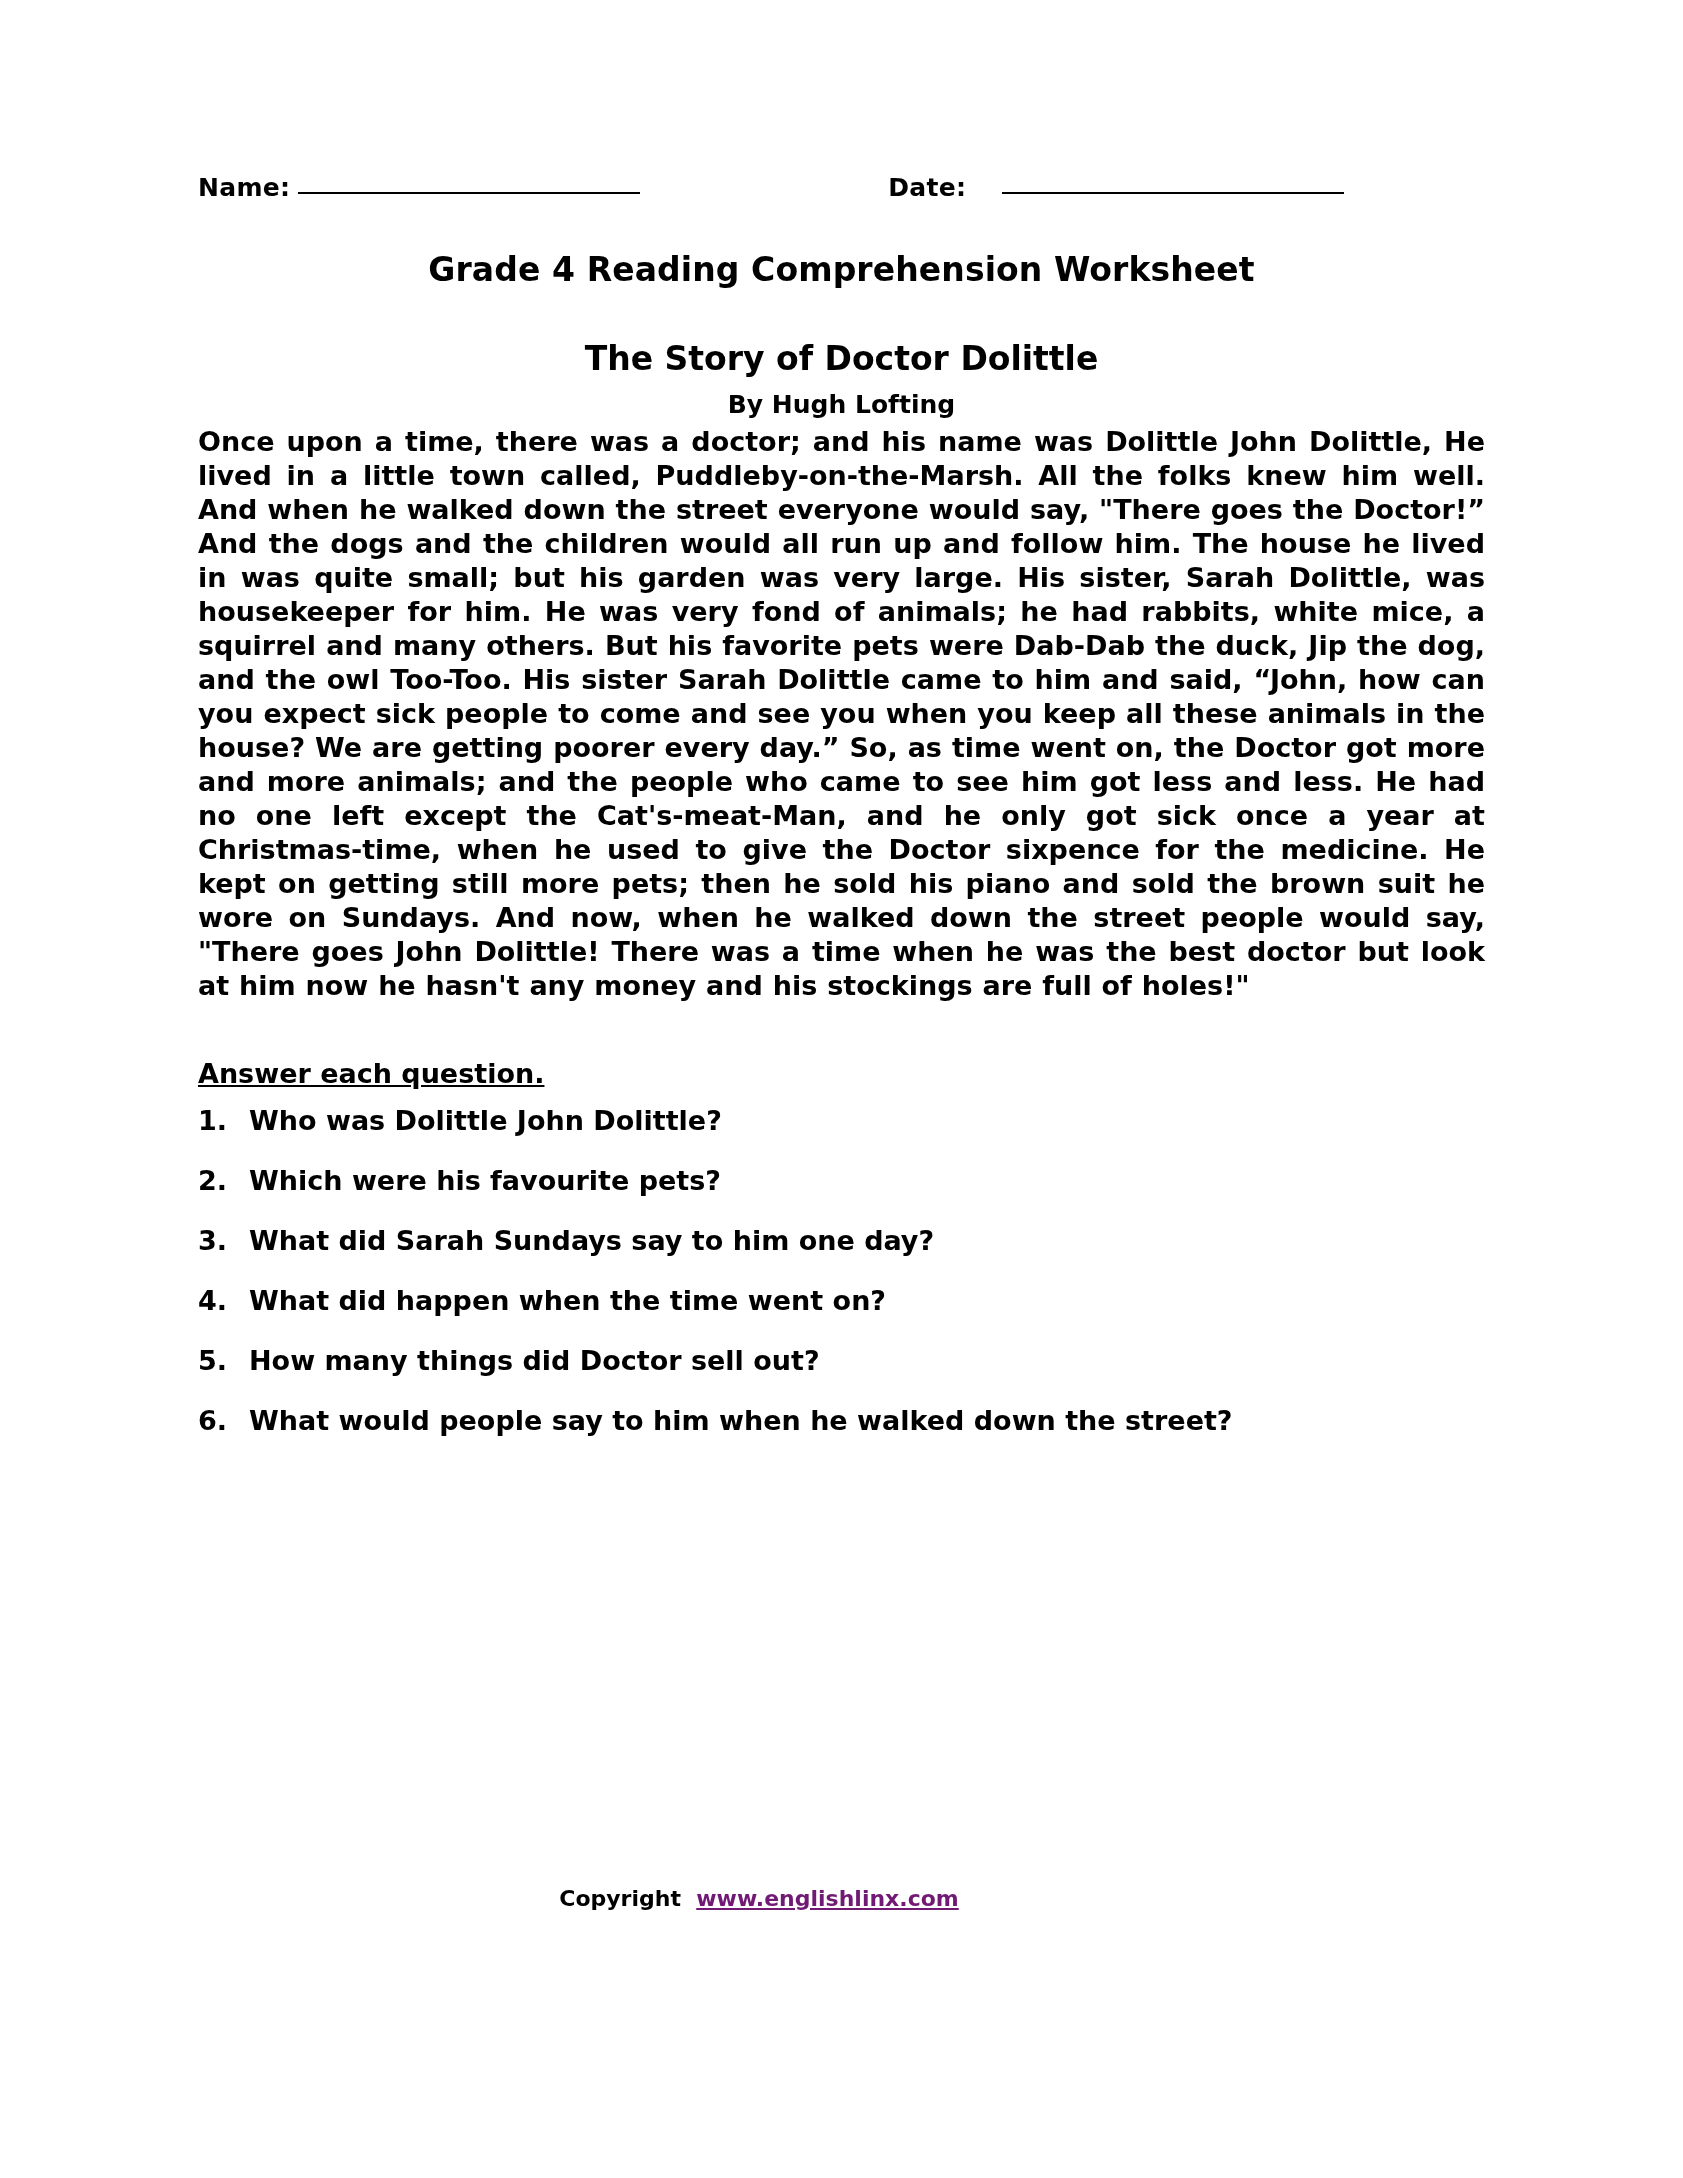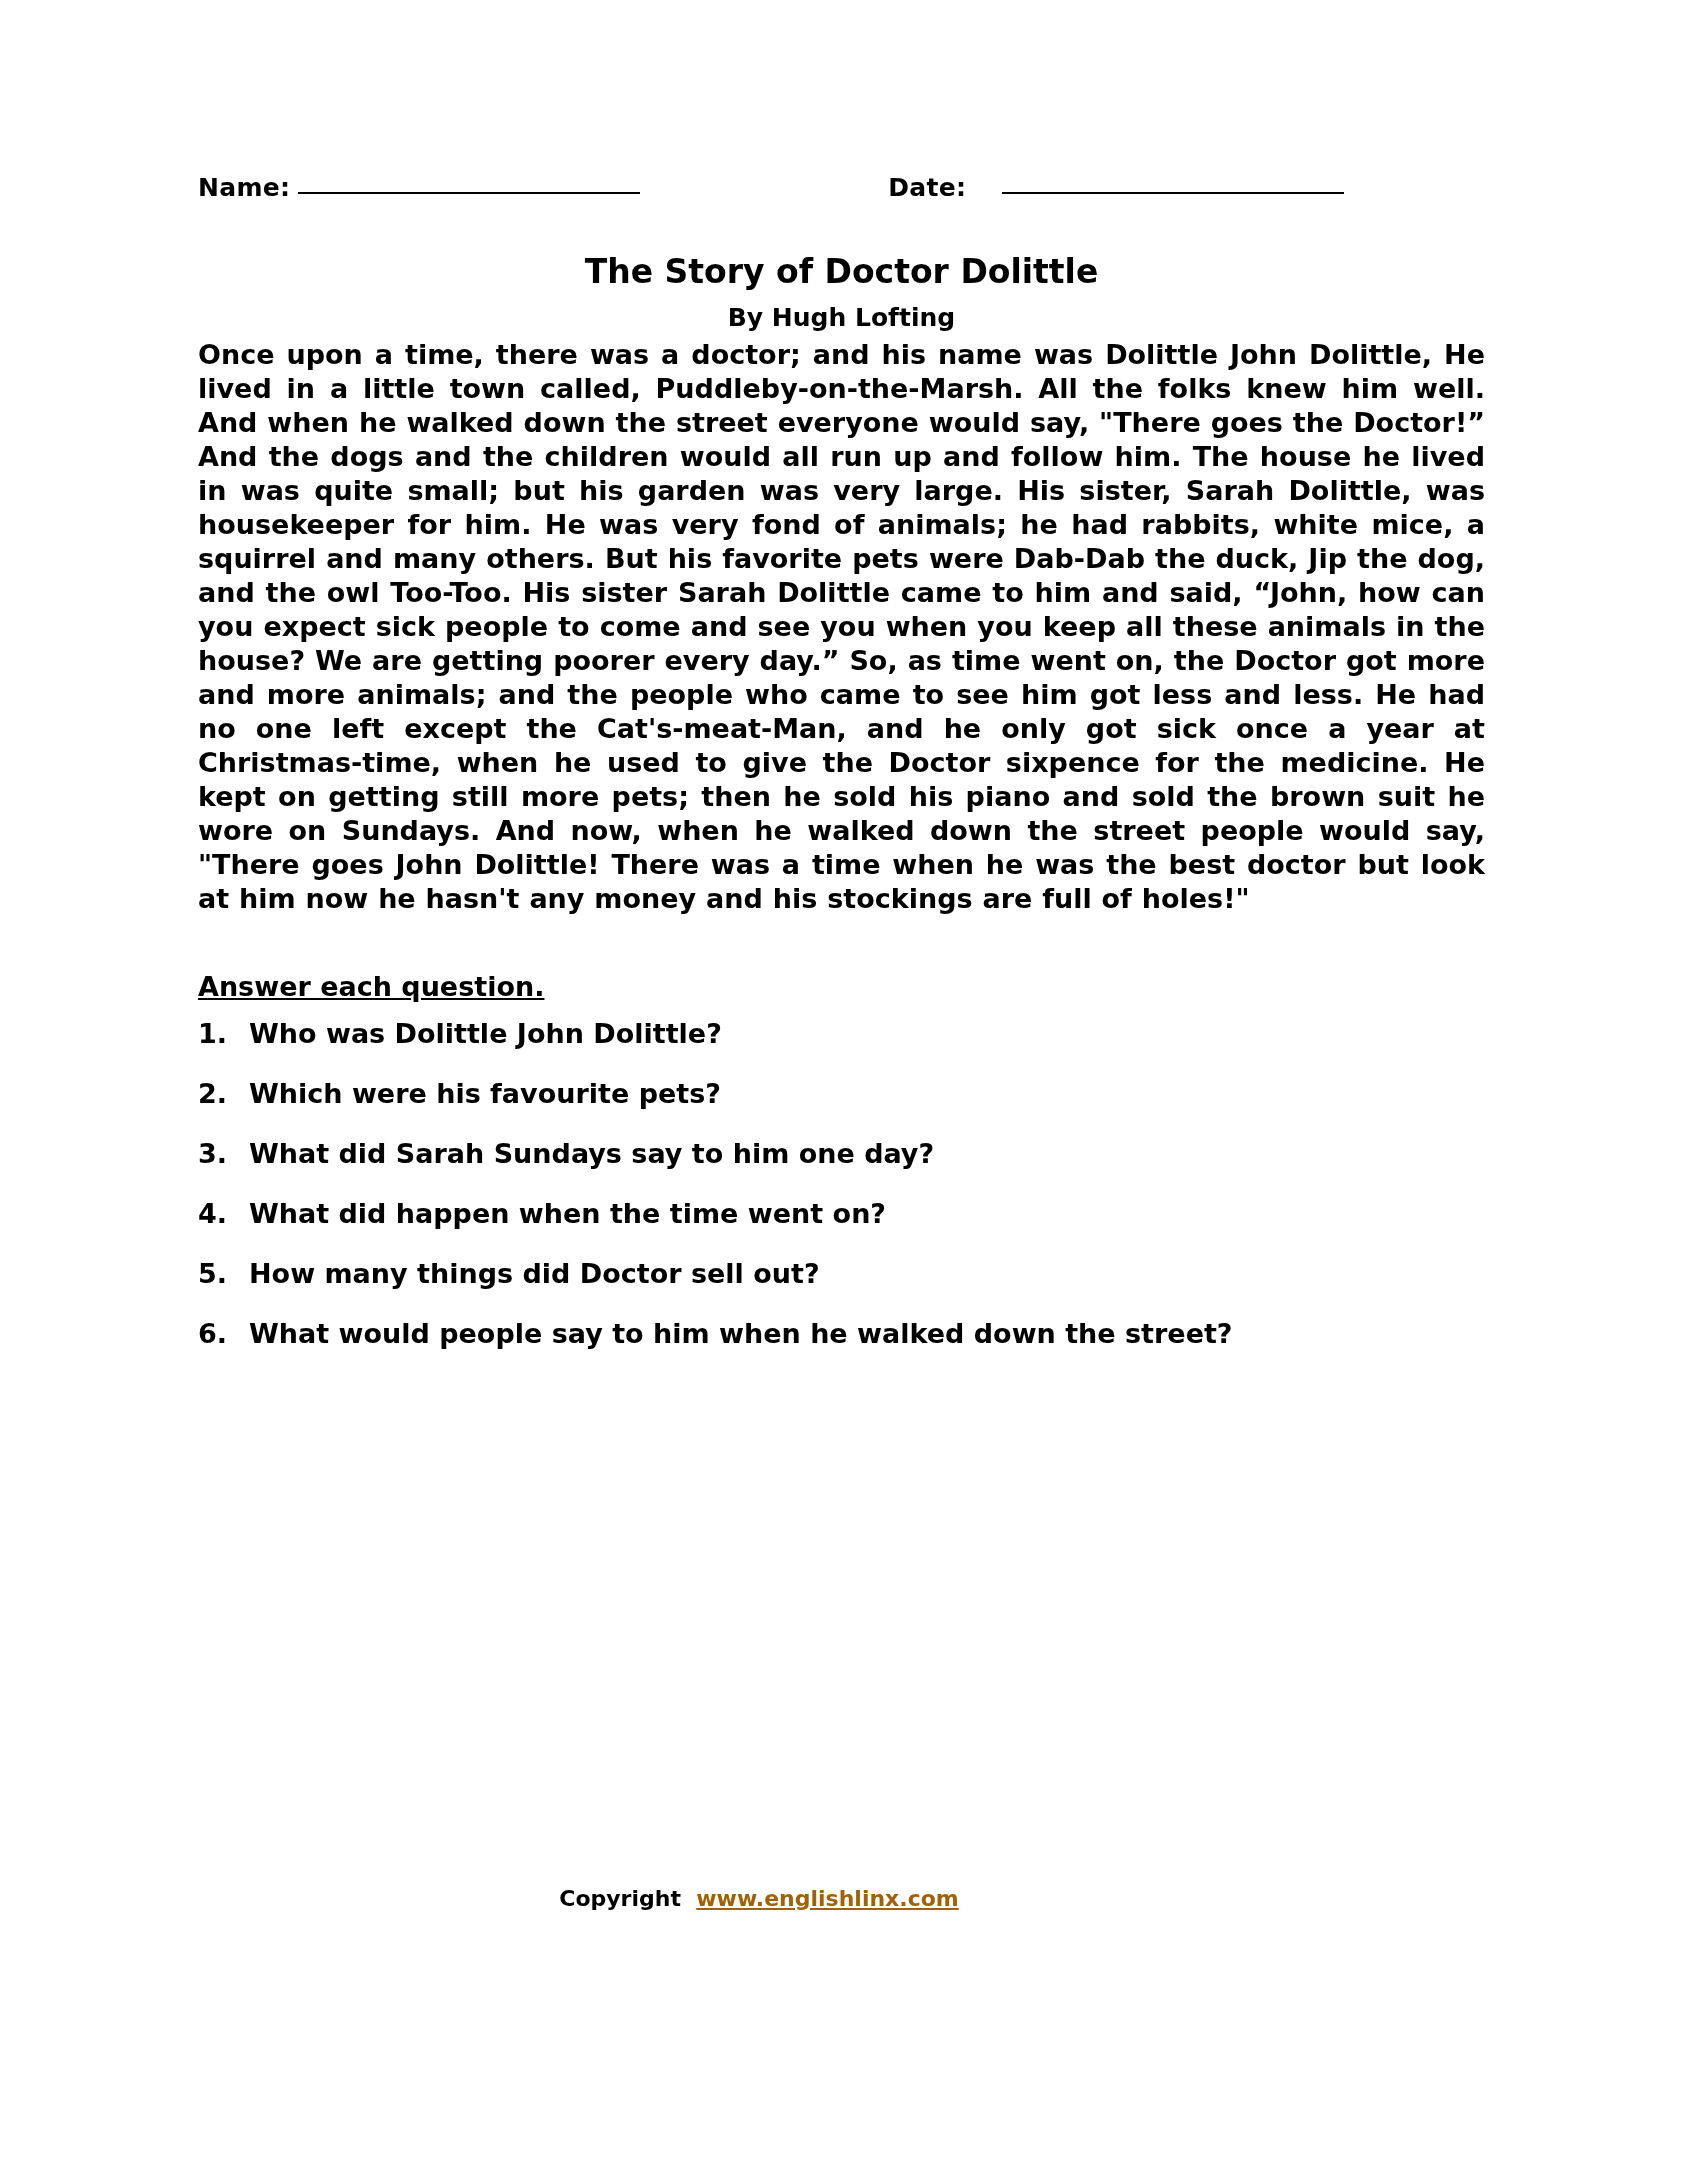--- a/index.html
+++ b/index.html
@@ -126,41 +126,42 @@
     position: absolute;
     left: 0;
     right: 0;
     top: 1886px;
     text-align: center;
     font-size: 22px;
     font-weight: bold;
   }
   .footer .copy-word { color: #000; }
   .footer a.copy-link {
-    color: #a16207;
+    color: #701a75;
     text-decoration: underline;
   }
 </style>
 </head>
 <body>
 
 <div class="page">
   <div class="content">
 
     <div class="namedate">
       <div class="nd-block left">
         <span class="nd-label">Name:</span>
         <span class="nd-rule name-rule"></span>
       </div>
       <div class="nd-block right">
         <span class="nd-label">Date:</span>
         <span class="nd-rule date-rule"></span>
       </div>
     </div>
 
+    <h1 class="title-main">Grade 4 Reading Comprehension Worksheet</h1>
     <h2 class="title-story">The Story of Doctor Dolittle</h2>
     <div class="title-author">By Hugh Lofting</div>
 
     <p class="passage">Once upon a time, there was a doctor; and his name was Dolittle John Dolittle, He lived in a little town called, Puddleby-on-the-Marsh. All the folks knew him well. And when he walked down the street everyone would say, "There goes the Doctor!” And the dogs and the children would all run up and follow him. The house he lived in was quite small; but his garden was very large. His sister, Sarah Dolittle, was housekeeper for him. He was very fond of animals; he had rabbits, white mice, a squirrel and many others. But his favorite pets were Dab-Dab the duck, Jip the dog, and the owl Too-Too. His sister Sarah Dolittle came to him and said, “John, how can you expect sick people to come and see you when you keep all these animals in the house? We are getting poorer every day.” So, as time went on, the Doctor got more and more animals; and the people who came to see him got less and less. He had no one left except the Cat's-meat-Man, and he only got sick once a year at Christmas-time, when he used to give the Doctor sixpence for the medicine. He kept on getting still more pets; then he sold his piano and sold the brown suit he wore on Sundays. And now, when he walked down the street people would say, "There goes John Dolittle! There was a time when he was the best doctor but look at him now he hasn't any money and his stockings are full of holes!"</p>
 
     <div class="answer-heading">Answer each question.</div>
 
     <ol class="q-list">
       <li class="q-item">
         <span class="q-num">1.</span>

